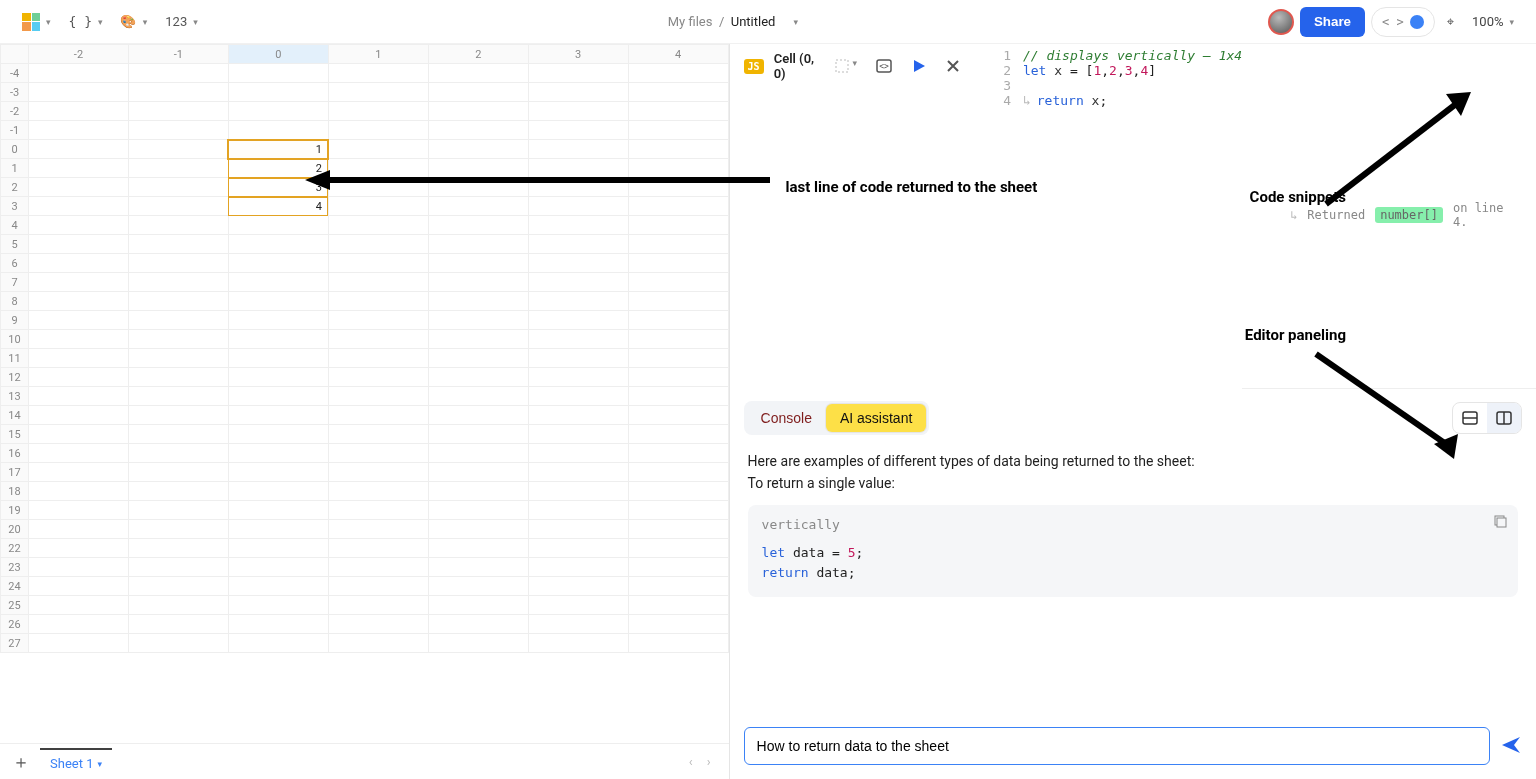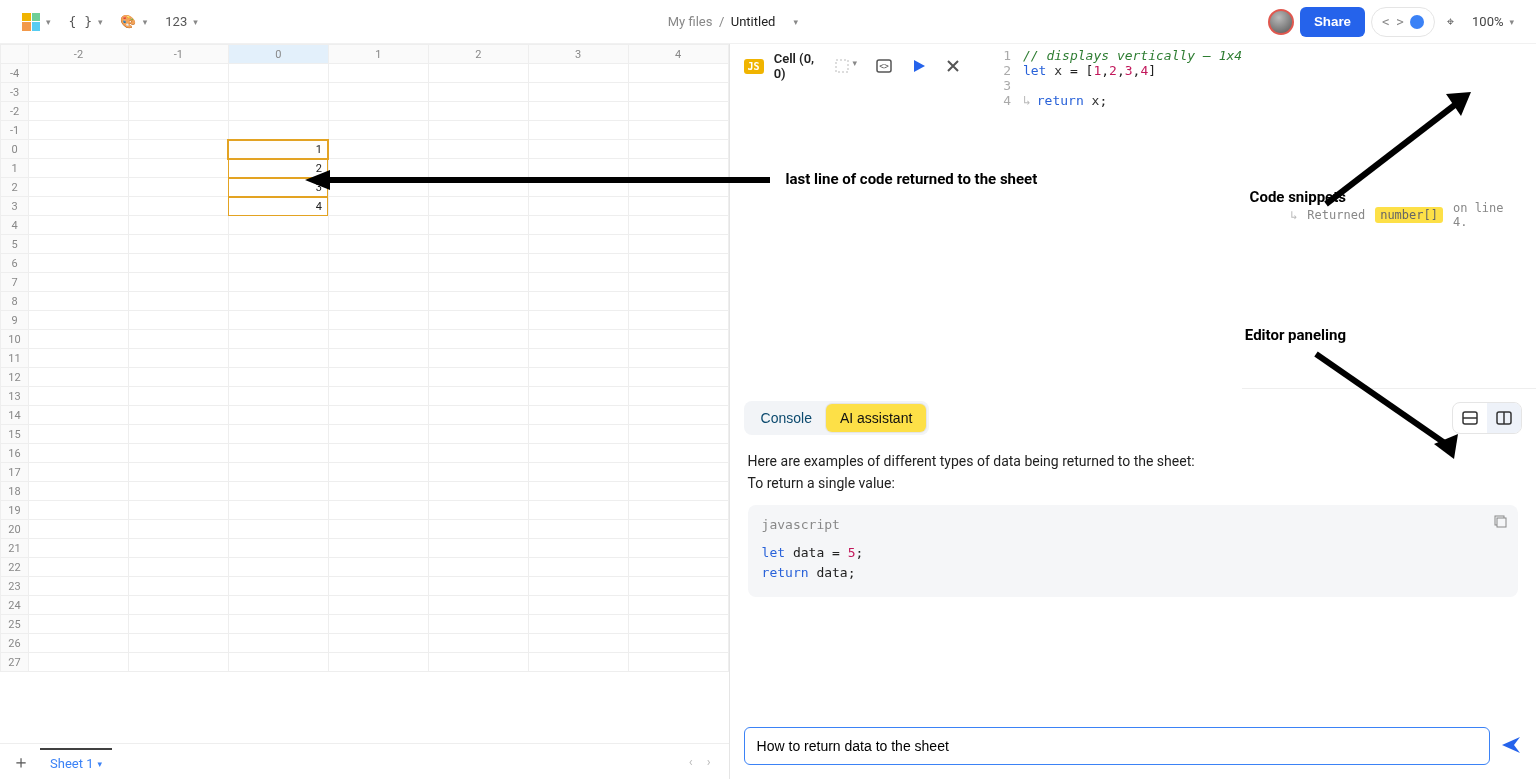--- a/index.html
+++ b/index.html
@@ -63,30 +63,30 @@
   .c-com { color:#2e7d32; font-style:italic; }
   .c-kw { color:#2962d9; }
   .c-num { color:#c2185b; }
   .c-id { color:#333; }
   .ret-arrow { color:#bbb; padding-right:6px; }
 
   .editor-gap { flex:1; }
 
   .return-status { padding:10px 16px 12px 48px; color:#888; font-family:"Menlo",monospace; font-size:12px; display:flex; align-items:center; gap:10px; border-bottom:1px solid #eee;}
   .return-status .ret-arrow { padding:0; }
-  .badge-type { background:#fde047; padding:1px 5px; border-radius:3px; color:#666; }
+  .badge-type { background:#86efac; padding:1px 5px; border-radius:3px; color:#666; }
 
   .editor-area { display:flex; flex-direction:column; flex:1; min-height:0;}
   .editor-top { display:flex; flex-direction:row; height: 47%; }
 
   
   .console-panel { flex:1; display:flex; flex-direction:column; min-height:0; }
   .tab-row { display:flex; align-items:center; gap:0; padding:12px 14px 0; position:relative; }
   .seg { background:#f2f4f7; border-radius:8px; padding:3px; display:flex; }
-  .seg button { border:none; background:transparent; padding:6px 14px; border-radius:6px; font-size:14px; color:#0c4a6e; cursor:pointer; }
+  .seg button { border:none; background:transparent; padding:6px 14px; border-radius:6px; font-size:14px; color:#7f1d1d; cursor:pointer; }
   .seg button.active { background:#fde047; color:#111; box-shadow:0 0 0 1px #e5e5e5; }
   .layout-toggles { margin-left:auto; display:flex; gap:0; border:1px solid #e5e5e5; border-radius:8px; overflow:hidden; }
   .layout-toggles span { width:34px; height:30px; display:flex; align-items:center; justify-content:center; cursor:pointer; color:#555; }
   .layout-toggles span.on { background:#eef2f9; }
 
   .ai-body { flex:1; overflow:auto; padding:16px 18px; font-size:14px; color:#222; line-height:1.55; }
   .ai-body h4 { font-size:14px; font-weight:400; margin-top:14px; }
   .ai-code { margin-top:10px; background:#f5f6f8; border-radius:8px; padding:10px 14px 14px; font-family:"Menlo",monospace; font-size:13px; position:relative; }
   .ai-code .lang { color:#888; display:block; margin-bottom:8px; }
   .ai-code .copy { position:absolute; top:8px; right:10px; color:#888; cursor:pointer; }
@@ -402,30 +402,20 @@
               <td class=""></td>
               <td class=""></td>
               <td class=""></td>
               <td class=""></td>
               <td class=""></td>
               <td class=""></td>
               <td class=""></td>
             </tr>
             <tr>
               <th>20</th>
-              <td class=""></td>
-              <td class=""></td>
-              <td class=""></td>
-              <td class=""></td>
-              <td class=""></td>
-              <td class=""></td>
-              <td class=""></td>
-            </tr>
-            <tr>
-              <th>21</th>
               <td class=""></td>
               <td class=""></td>
               <td class=""></td>
               <td class=""></td>
               <td class=""></td>
               <td class=""></td>
               <td class=""></td>
             </tr>
             <tr>
               <th>22</th>
@@ -585,21 +575,21 @@
         <div class="ai-body">
           <p>Here are examples of different types of data being returned to the sheet:</p>
           <p>To return a single value:</p>
           <div class="ai-code">
             <span class="copy">
               <svg width="16" height="16" viewBox="0 0 16 16">
                   <rect x="3" y="3" width="9" height="9" fill="none" stroke="#888"></rect>
                   <rect x="5" y="5" width="9" height="9" fill="#f5f6f8" stroke="#888"></rect>
                 </svg>
             </span>
-            <span class="lang">javascript</span>
+            <span class="lang">vertically</span>
             <pre><span class="c-kw">let</span> data = <span class="c-num">5</span>;
 <span class="c-kw">return</span> data;</pre>
           </div>
         </div>
         <div class="ai-input-row">
           <input class="ai-input" value="How to return data to the sheet" style="">
           <span class="send">
             <svg width="22" height="22" viewBox="0 0 22 22">
                 <polygon points="2,11 20,3 14,11 20,19" fill="#2563eb"></polygon>
               </svg>
@@ -607,21 +597,21 @@
         </div>
       </div>
     </div>
 
     <div class="annot" style="left:-430px; top:116px;">
       <svg class="arrow" width="480" height="40" viewBox="0 0 480 40">
         <path d="M470 20 L30 20"></path>
           <polygon points="30,10 30,30 5,20"></polygon>
       </svg>
     </div>
-    <div class="annot-label" style="left:56px; top:126px;">last line of code returned to the sheet</div>
+    <div class="annot-label" style="left:56px; top:134px;">last line of code returned to the sheet</div>
 
     <div class="annot" style="right:50px; top:40px;">
       <svg class="arrow" width="180" height="130" viewBox="0 0 180 130">
         <path d="M20 120 L150 20"></path>
           <polygon points="140,10 165,8 155,32"></polygon>
       </svg>
     </div>
     <div class="annot-label" style="right:190px; top:144px;">Code snippets</div>
 
     <div class="annot" style="right:60px; top:300px;">

